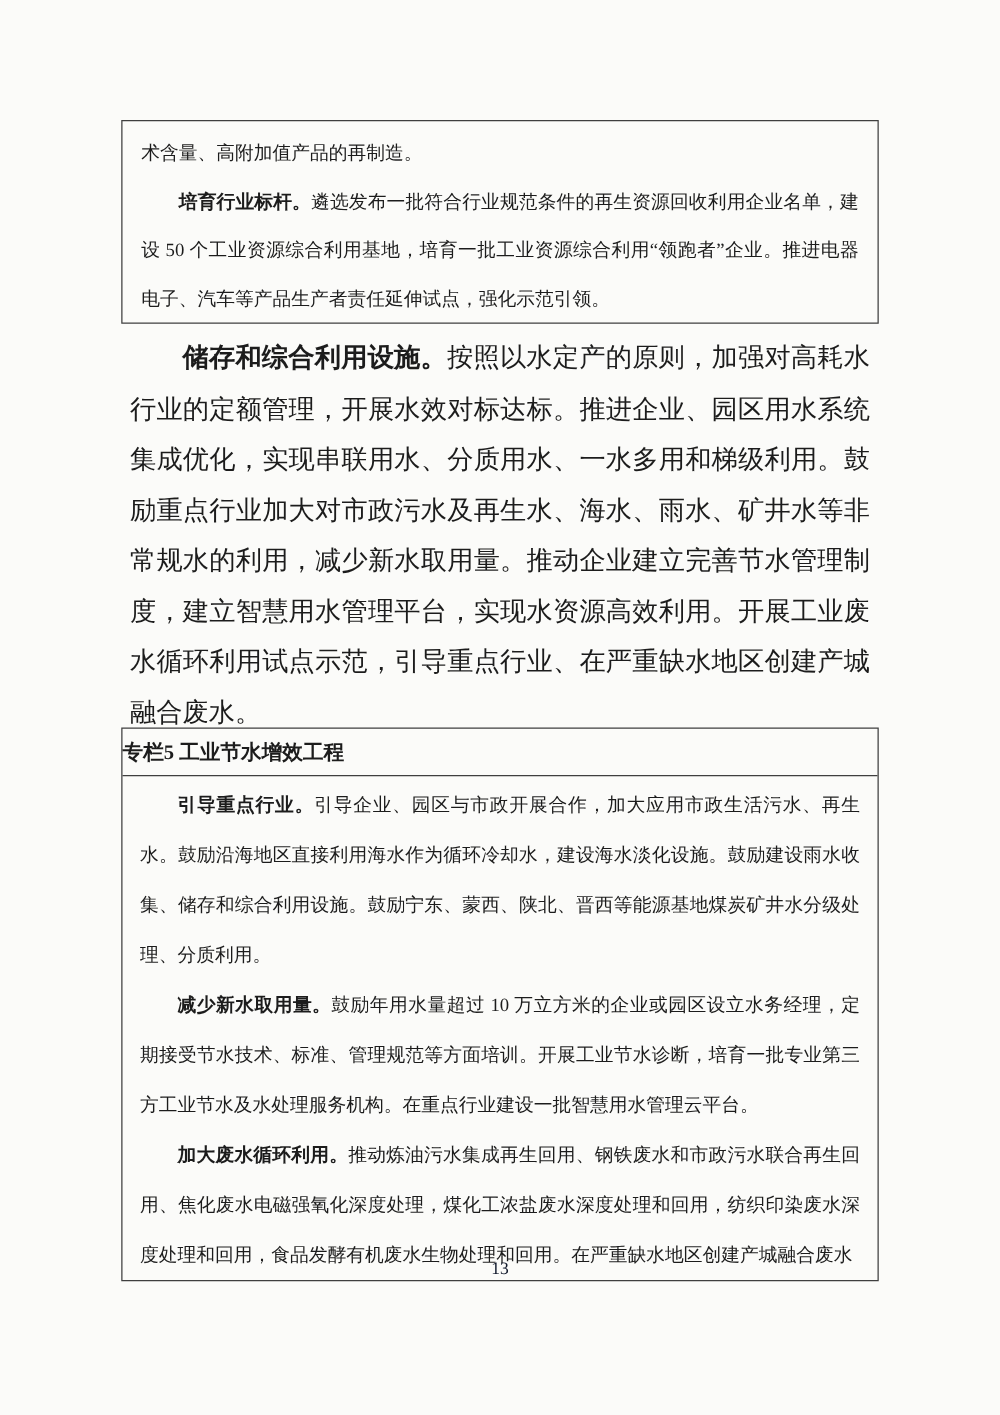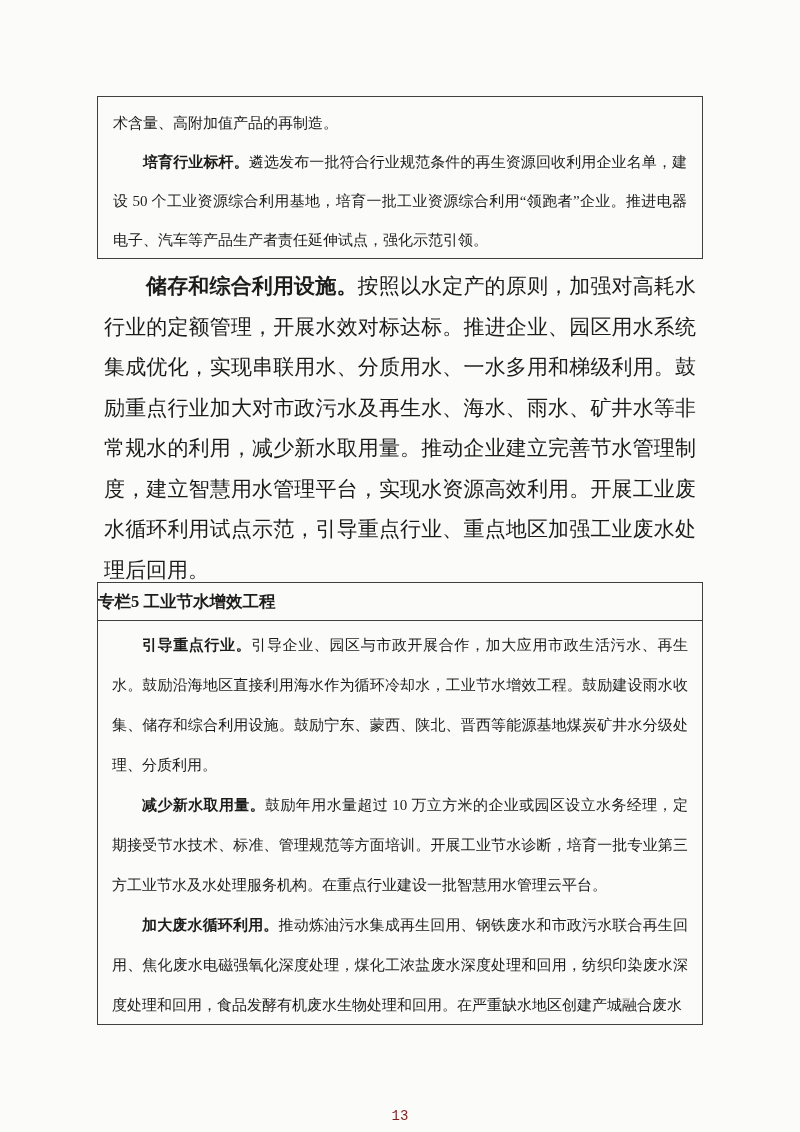--- a/index.html
+++ b/index.html
@@ -70,50 +70,49 @@
     font-size: 15px;
     line-height: 40px;
     text-align: justify;
   }
   .box2-content p {
     margin: 0;
     text-indent: 2em;
   }
   .page-footer {
     position: absolute;
-    top: 1108px;
+    top: 1008px;
     left: 0;
     width: 100%;
     text-align: center;
     font-size: 14px;
-    color: #7f1d1d;
-    font-family: Liberation Mono, monospace;
+    color: #0f172a;
   }
 </style>
 </head>
 <body>
 
 <div class="page">
 
   <div class="box box1">
     <p class="no-indent">术含量、高附加值产品的再制造。</p>
     <p class="indent">
       <span class="lead">培育行业标杆。</span><span>遴选发布一批符合行业规范条件的再生资源回收利用企业名单，建设 50 个工业资源综合利用基地，培育一批工业资源综合利用“领跑者”企业。推进电器电子、汽车等产品生产者责任延伸试点，强化示范引领。</span>
     </p>
   </div>
 
   <p class="main-para">
-    <span class="lead">储存和综合利用设施。</span><span>按照以水定产的原则，加强对高耗水行业的定额管理，开展水效对标达标。推进企业、园区用水系统集成优化，实现串联用水、分质用水、一水多用和梯级利用。鼓励重点行业加大对市政污水及再生水、海水、雨水、矿井水等非常规水的利用，减少新水取用量。推动企业建立完善节水管理制度，建立智慧用水管理平台，实现水资源高效利用。开展工业废水循环利用试点示范，引导重点行业、重点地区加强工业废水处理后回用。</span>
+    <span class="lead">储存和综合利用设施。</span><span>按照以水定产的原则，加强对高耗水行业的定额管理，开展水效对标达标。推进企业、园区用水系统集成优化，实现串联用水、分质用水、一水多用和梯级利用。鼓励重点行业加大对市政污水及再生水、海水、雨水、矿井水等非常规水的利用，减少新水取用量。推动企业建立完善节水管理制度，建立智慧用水管理平台，实现水资源高效利用。开展工业废水循环利用试点示范，引导重点行业、在严重缺水地区创建产城融合废水。</span>
   </p>
 
   <div class="box box2">
     <div class="box2-title">专栏5 工业节水增效工程</div>
     <div class="box2-content">
       <p>
-        <span class="lead">引导重点行业。</span><span>引导企业、园区与市政开展合作，加大应用市政生活污水、再生水。鼓励沿海地区直接利用海水作为循环冷却水，工业节水增效工程。鼓励建设雨水收集、储存和综合利用设施。鼓励宁东、蒙西、陕北、晋西等能源基地煤炭矿井水分级处理、分质利用。</span>
+        <span class="lead">引导重点行业。</span><span>引导企业、园区与市政开展合作，加大应用市政生活污水、再生水。鼓励沿海地区直接利用海水作为循环冷却水，建设海水淡化设施。鼓励建设雨水收集、储存和综合利用设施。鼓励宁东、蒙西、陕北、晋西等能源基地煤炭矿井水分级处理、分质利用。</span>
       </p>
       <p>
         <span class="lead">减少新水取用量。</span><span>鼓励年用水量超过 10 万立方米的企业或园区设立水务经理，定期接受节水技术、标准、管理规范等方面培训。开展工业节水诊断，培育一批专业第三方工业节水及水处理服务机构。在重点行业建设一批智慧用水管理云平台。</span>
       </p>
       <p>
         <span class="lead">加大废水循环利用。</span><span>推动炼油污水集成再生回用、钢铁废水和市政污水联合再生回用、焦化废水电磁强氧化深度处理，煤化工浓盐废水深度处理和回用，纺织印染废水深度处理和回用，食品发酵有机废水生物处理和回用。在严重缺水地区创建产城融合废水</span>
       </p>
     </div>
   </div>
 

